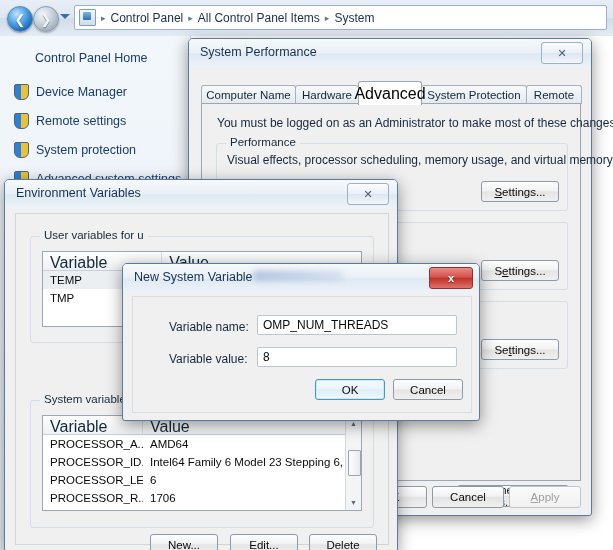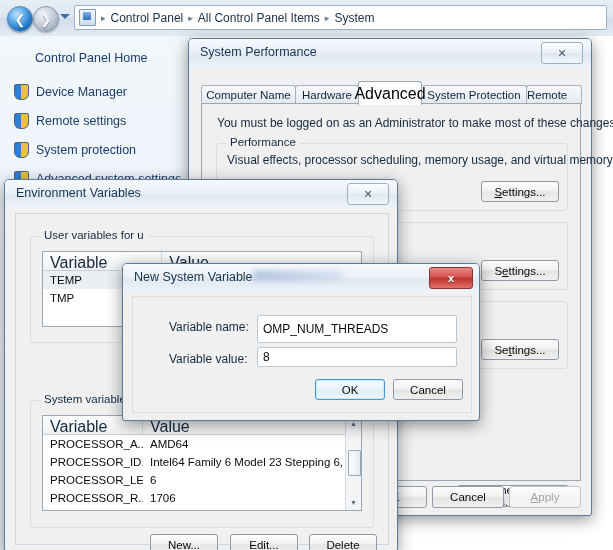--- a/index.html
+++ b/index.html
@@ -241,21 +241,21 @@
     </div>
     <div class="abs" style="left:94px;top:4px;width:62px;height:18px;border:1px solid #a6b2be;border-bottom:none;border-radius:3px 3px 0 0;background:linear-gradient(to bottom,#f7f9fb,#e4e9ee);display:flex;align-items:center;justify-content:center;">
       <span style="font-size:11.5px;color:#10263c;">Hardware</span>
     </div>
     <div class="abs" style="left:157px;top:0;width:62px;height:23px;border:1px solid #9aa7b4;border-bottom:none;border-radius:3px 3px 0 0;background:#ffffff;display:flex;align-items:center;justify-content:center;z-index:3;">
       <span style="font-size:16px;color:#000;">Advanced</span>
     </div>
     <div class="abs" style="left:220px;top:4px;width:104px;height:18px;border:1px solid #a6b2be;border-bottom:none;border-radius:3px 3px 0 0;background:linear-gradient(to bottom,#f7f9fb,#e4e9ee);display:flex;align-items:center;justify-content:center;">
       <span style="font-size:11.5px;color:#10263c;">System Protection</span>
     </div>
-    <div class="abs" style="left:325px;top:4px;width:54px;height:18px;border:1px solid #a6b2be;border-bottom:none;border-radius:3px 3px 0 0;background:linear-gradient(to bottom,#f7f9fb,#e4e9ee);display:flex;align-items:center;">
+    <div class="abs" style="left:325px;top:4px;width:54px;height:18px;border:1px solid #a6b2be;border-bottom:none;border-radius:3px 3px 0 0;background:linear-gradient(to bottom,#f7f9fb,#e4e9ee);display:flex;align-items:center;justify-content:center;">
       <span style="font-size:11.5px;color:#10263c;">Remote</span>
     </div>
   </div>
 
   <div class="abs" style="left:12px;top:64px;width:378px;height:376px;border:1px solid #9aa7b4;background:#f0f0f0;">
 
     <div class="lbl" style="left:15px;top:12px;">You must be logged on as an Administrator to make most of these changes.</div>
 
     <div class="groupbox" style="left:14px;top:39px;width:350px;height:66px;">
       <span class="groupbox-label">Performance</span>
@@ -361,21 +361,21 @@
 
   <div class="dlg-title">
     <span class="dlg-title-text">New System Variable</span>
     <div class="abs blurline" style="left:130px;top:7px;width:90px;height:9px;"></div>
     <div class="closebtn red" style="right:6px;width:42px;">x</div>
   </div>
 
   <div class="abs" style="left:9px;top:32px;width:338px;height:115px;border:1px solid #d7dde3;background:#f0f0f0;">
 
     <div class="lbl" style="left:36px;top:23px;">Variable name:</div>
-    <div class="field" style="left:124px;top:18px;width:200px;height:28px;text-align:right;">OMP_NUM_THREADS</div>
+    <div class="field" style="left:124px;top:18px;width:200px;height:20px;text-align:right;">OMP_NUM_THREADS</div>
 
     <div class="lbl" style="left:36px;top:55px;">Variable value:</div>
     <div class="field" style="left:124px;top:50px;width:200px;height:20px;">8</div>
 
     <div class="btn focus" style="left:182px;top:82px;width:70px;height:21px;">OK</div>
     <div class="btn" style="left:260px;top:82px;width:70px;height:21px;">Cancel</div>
   </div>
 </div>
 
 </body></html>

